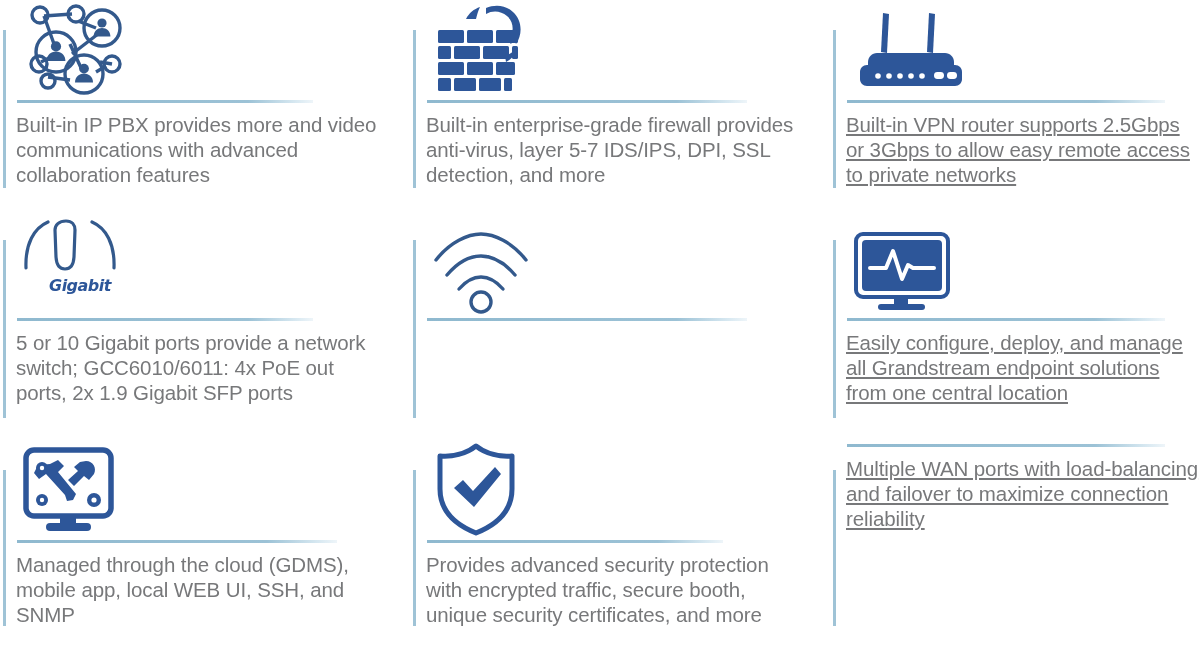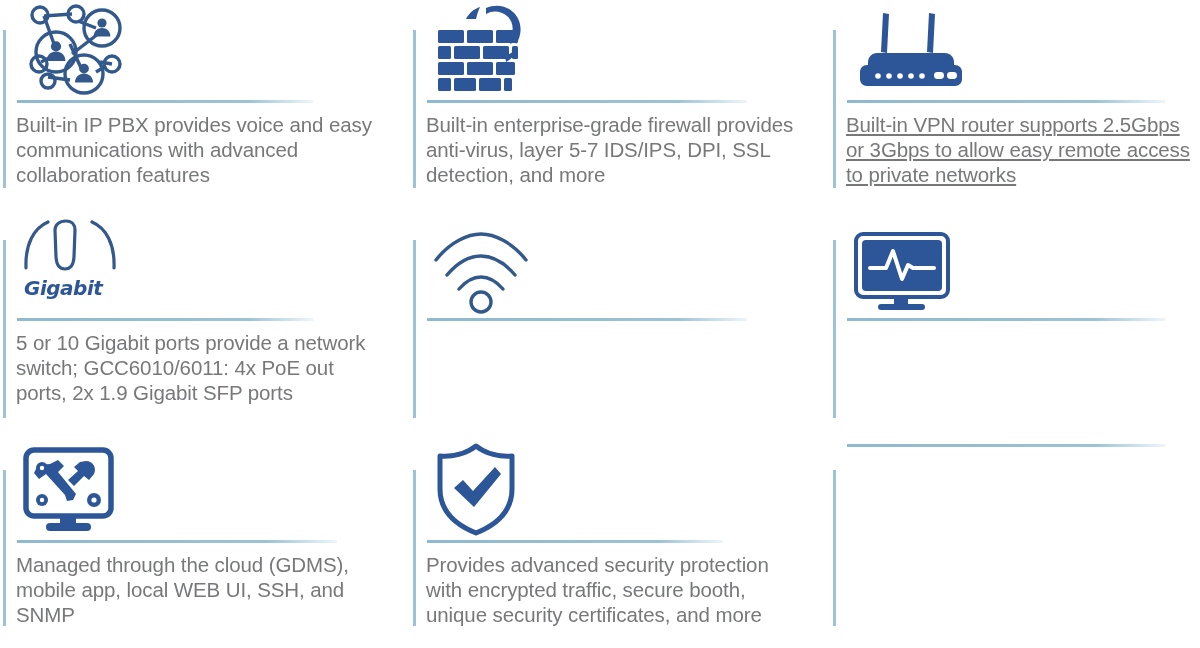--- a/index.html
+++ b/index.html
@@ -55,24 +55,25 @@
     letter-spacing:-0.1px;
     max-width:372px;
   }
   .cell.c3 .desc{max-width:356px;text-decoration:underline;}
   
   .wordmark{
     font-family:"DejaVu Sans","Liberation Sans",sans-serif;
     font-weight:bold;
     font-style:italic;
     color:#2d5699;
-    font-size:20px;
+    font-size:16px;
     letter-spacing:-0.5px;
     margin-top:2px;
     padding-left:4px;
+    margin-left:25px;
   }
   .iconbox{display:block;}
   svg{display:block;}
 </style>
 </head>
 <body>
 
 <div id="grid">
 
   <div class="cell c1">
@@ -104,21 +105,21 @@
             <path d="M73.6 34.5c0-5.2 3.8-8.6 8.4-8.6s8.4 3.4 8.4 8.6z"></path>
             <circle cx="36" cy="44.4" r="5.1"></circle>
             <path d="M26.6 59c0-5.8 4.2-9.5 9.4-9.5s9.4 3.7 9.4 9.5z"></path>
             <circle cx="64" cy="66.6" r="4.9"></circle>
             <path d="M55 80.5c0-5.5 4-9 9-9s9 3.5 9 9z"></path>
           </g>
         </svg>
       </span>
     </div>
     <div class="hrule"></div>
-    <div class="desc">Built-in IP PBX provides voice and easy communications with advanced collaboration features</div>
+    <div class="desc">Built-in IP PBX provides more and video communications with advanced collaboration features</div>
   </div>
 
   <div class="cell c2">
     <div class="vrule"></div>
     <div class="icon-wrap">
       <span class="iconbox">
         <svg width="108" height="92" viewBox="0 0 108 92">
           <g fill="#2d5699">
             <path d="M62 2a30 30 0 0 1 26 46 30 30 0 0 0-26-46z" opacity="0"></path>
             <path d="M56 4c9-4 20-3 27 4 9 8 10 22 3 32-1-3-3-6-5-8 3-7 2-15-4-20-6-5-14-6-21-2z"></path>
@@ -219,20 +220,21 @@
         <svg width="104" height="84" viewBox="0 0 104 84">
           <rect x="6" y="4" width="92" height="63" rx="7" fill="none" stroke="#2d5699" stroke-width="4"></rect>
           <rect x="12" y="10" width="80" height="51" rx="4" fill="#2d5699"></rect>
           <path d="M20 38 h16 l7 -17 l9 28 l6 -14 l5 3 h21" fill="none" stroke="#ffffff" stroke-width="4" stroke-linejoin="round" stroke-linecap="round"></path>
           <rect x="44" y="67" width="14" height="8" fill="#2d5699"></rect>
           <rect x="28" y="74" width="47" height="6" rx="3" fill="#2d5699"></rect>
         </svg>
       </span>
     </div>
     <div class="hrule"></div>
+    <div class="desc">Easily configure, deploy, and manage all Grandstream endpoint solutions from one central location</div>
   </div>
 
   <div class="cell c2">
     <div class="vrule"></div>
     <div class="icon-wrap">
       <span class="iconbox">
         <svg width="100" height="90" viewBox="0 0 100 90">
           <rect x="6" y="4" width="85" height="66" rx="8" fill="none" stroke="#2d5699" stroke-width="5.5"></rect>
           <rect x="40" y="70" width="16" height="8" fill="#2d5699"></rect>
           <rect x="26" y="77" width="45" height="8" rx="4" fill="#2d5699"></rect>
@@ -265,15 +267,16 @@
         </svg>
       </span>
     </div>
     <div class="hrule"></div>
     <div class="desc">Provides advanced security protection with encrypted traffic, secure booth, unique security certificates, and more</div>
   </div>
 
   <div class="cell c3">
     <div class="vrule"></div>
     <div class="hrule"></div>
+    <div class="desc">Multiple WAN ports with load-balancing and failover to maximize connection reliability</div>
   </div>
 
 </div>
 
 </body></html>

